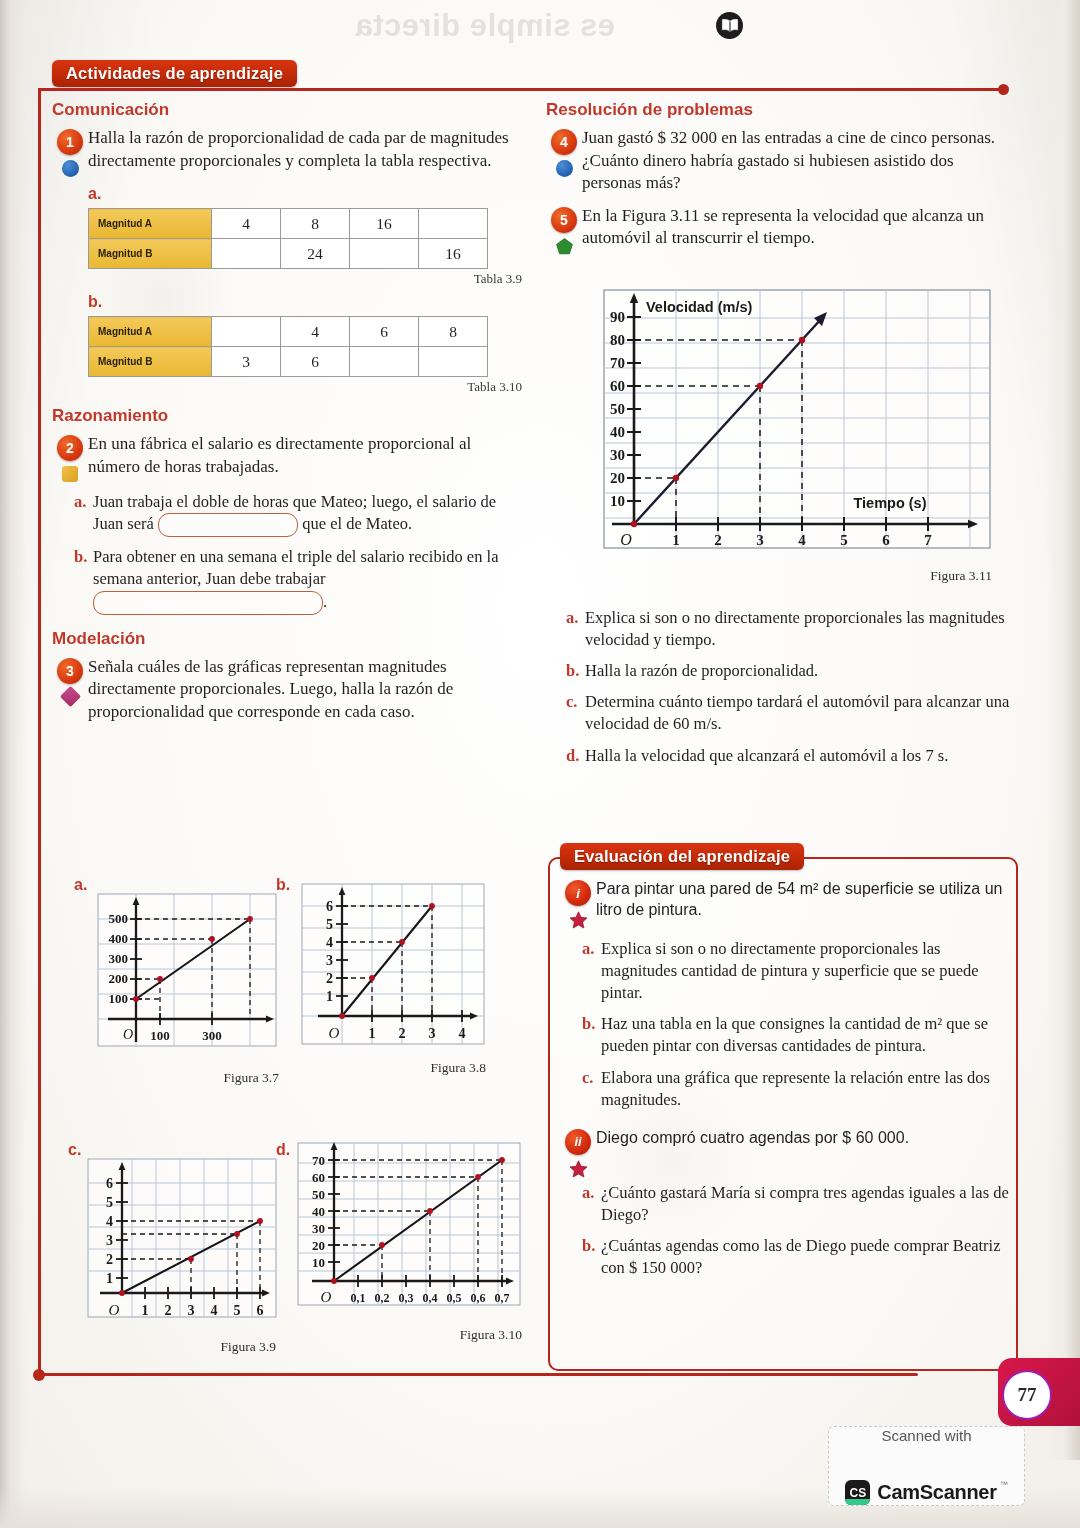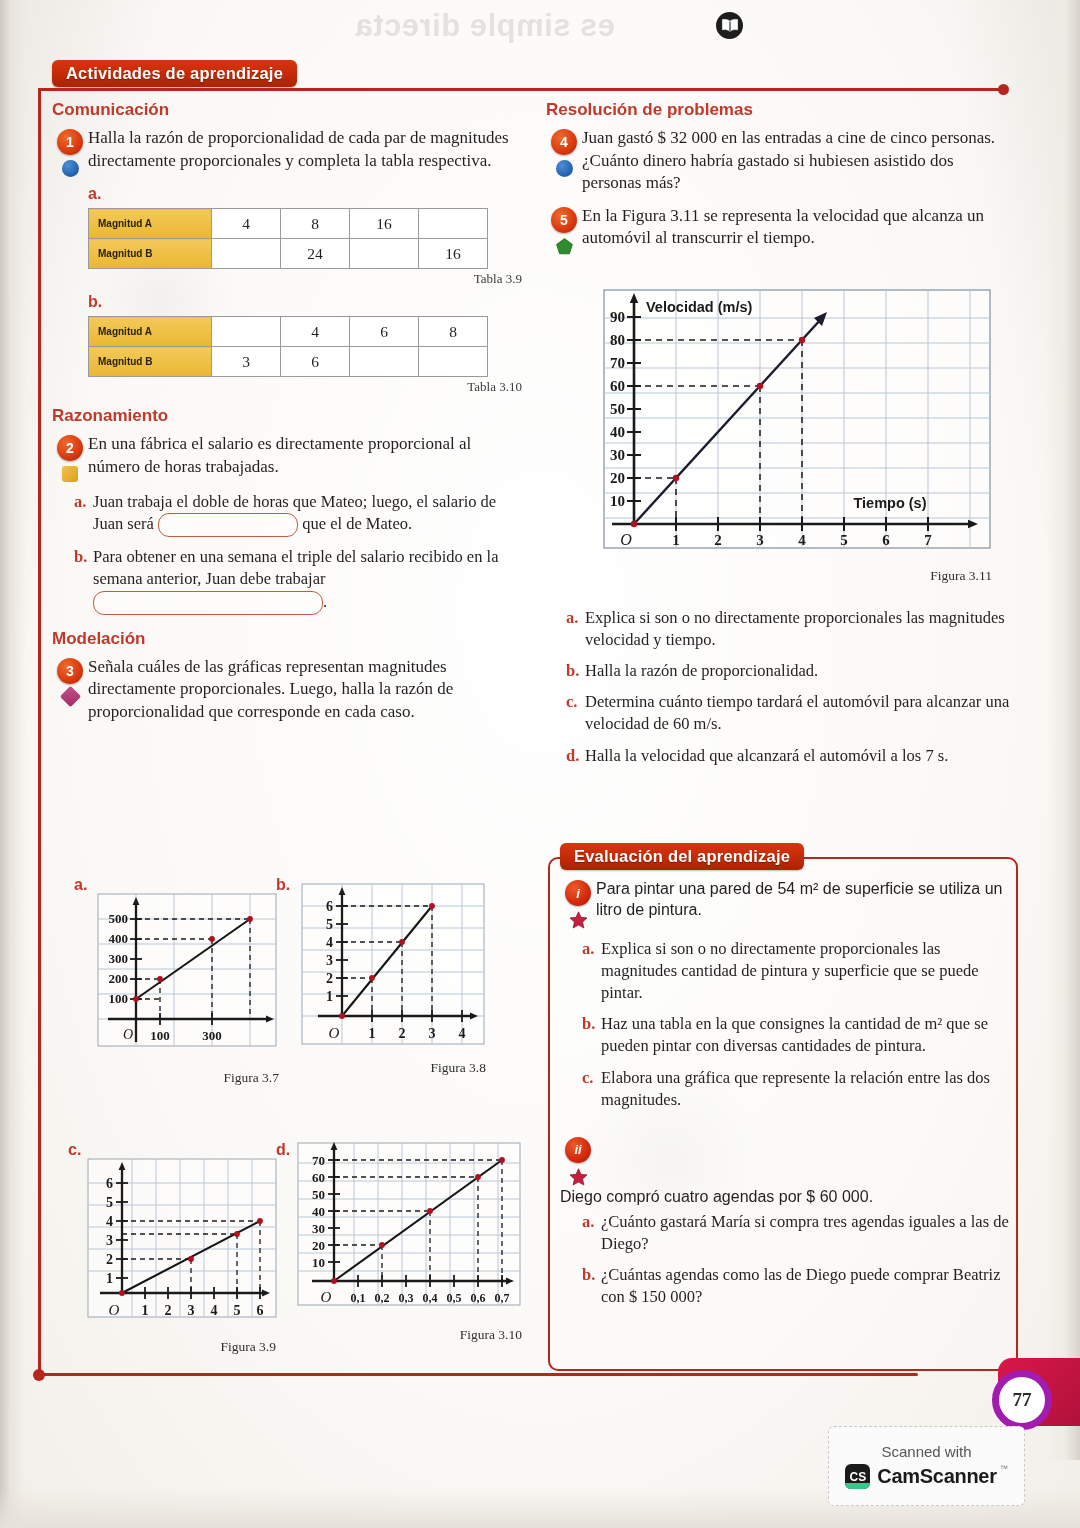--- a/index.html
+++ b/index.html
@@ -117,27 +117,27 @@
   
   .eval-box{position:absolute;left:548px;top:857px;width:466px;height:510px;
     border:2.4px solid #b5261c;border-radius:10px;background:rgba(255,255,255,.25);}
   .eval-inner{position:absolute;left:560px;top:878px;width:450px;}
 
   
   .page-corner{position:absolute;right:0;top:1358px;width:82px;height:68px;
     background:linear-gradient(135deg,#d8184a 0%,#b0113a 100%);
     border-radius:14px 0 0 14px;}
   .page-badge{position:absolute;right:28px;top:1370px;width:46px;height:46px;
-    border-radius:50%;background:#fff;border:7px solid #a21caf;
+    border-radius:50%;background:#fff;border:2px solid #a21caf;
     display:flex;align-items:center;justify-content:center;
     font-size:19px;font-weight:bold;color:#2a2a2a;
     font-family:"Liberation Serif",serif;}
   .cam{position:absolute;right:55px;bottom:22px;width:195px;height:78px;
     border:1.6px dashed #c9c9c9;border-radius:6px;background:#fbfbfb;
-    display:flex;flex-direction:column;align-items:center;justify-content:center;gap:4px;}
+    display:flex;flex-direction:column;align-items:center;justify-content:space-between;gap:4px;}
   .cam-top{font-size:15px;color:#555;}
   .cam-row{display:flex;align-items:center;gap:7px;}
   .cam-logo{width:25px;height:25px;border-radius:6px;background:#1a1a1a;
     color:#fff;font-size:12px;font-weight:bold;display:flex;
     align-items:center;justify-content:center;position:relative;overflow:hidden;}
   .cam-logo:after{content:"";position:absolute;left:0;bottom:0;width:100%;height:6px;
     background:#35c98b;}
   .cam-name{font-size:20px;font-weight:bold;color:#1a1a1a;letter-spacing:-.3px;}
   .cam-tm{font-size:8px;color:#777;align-self:flex-start;margin-left:-4px;}
   .smudge{position:absolute;border-radius:50%;pointer-events:none;
@@ -700,21 +700,21 @@
   </div>
   <div class="sub">
     <div class="lt">b.</div>
     <div class="tx">Haz una tabla en la que consignes la cantidad de m² que se pueden pintar con diversas cantidades de pintura.</div>
   </div>
   <div class="sub">
     <div class="lt">c.</div>
     <div class="tx">Elabora una gráfica que represente la relación entre las dos magnitudes.</div>
   </div>
 
-  <div class="item" style="margin-top:24px;flex-direction:column;">
+  <div class="item" style="margin-top:16px;">
     <div class="marker-col">
       <div class="num-badge roman">ii</div>
       <div class="shape">
         <svg width="19" height="18" viewBox="0 0 19 18">
           <polygon points="9.5,0.8 12,6.3 18,6.9 13.6,11.1 14.9,17 9.5,14 4.1,17 5.4,11.1 1,6.9 7,6.3" fill="#c41f3e" stroke="#8e1028" stroke-width=".7"></polygon>
         </svg>
       </div>
     </div>
     <div class="body-txt sans">Diego compró cuatro agendas por $ 60 000.</div>
   </div>

